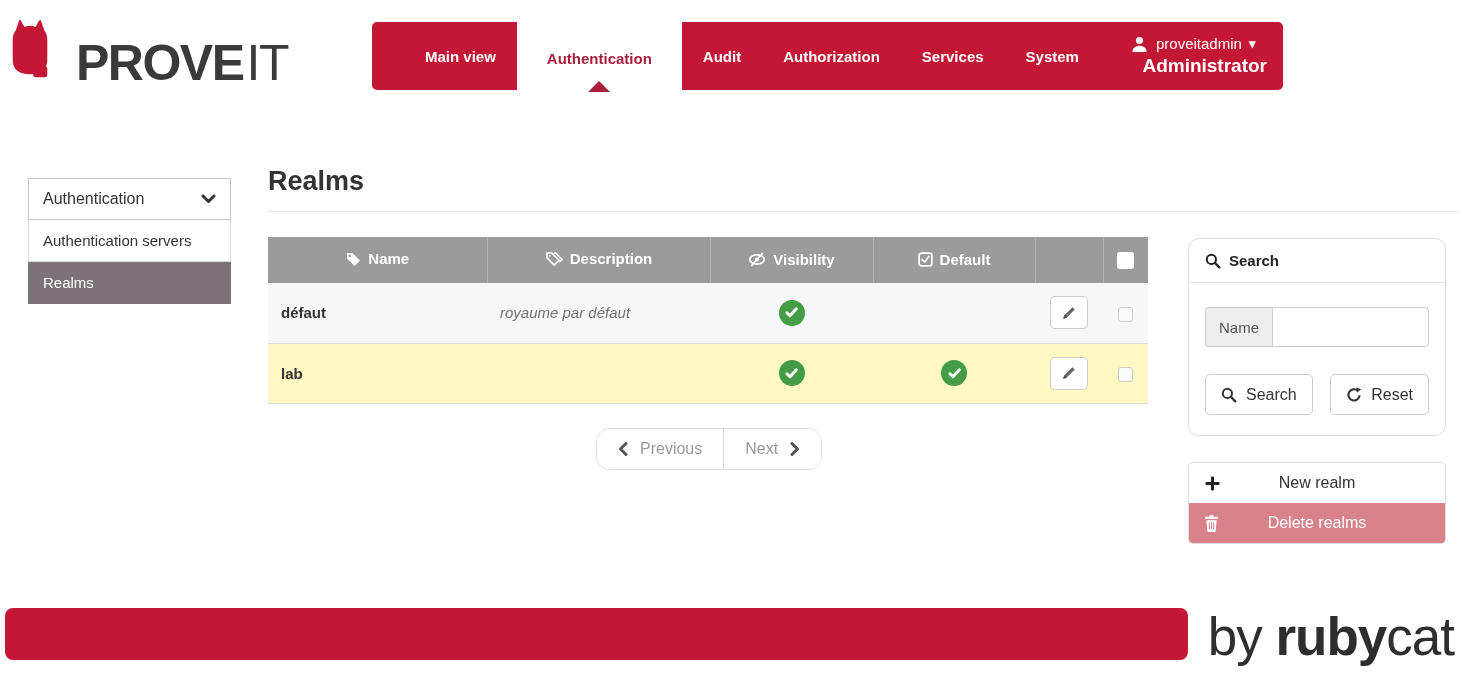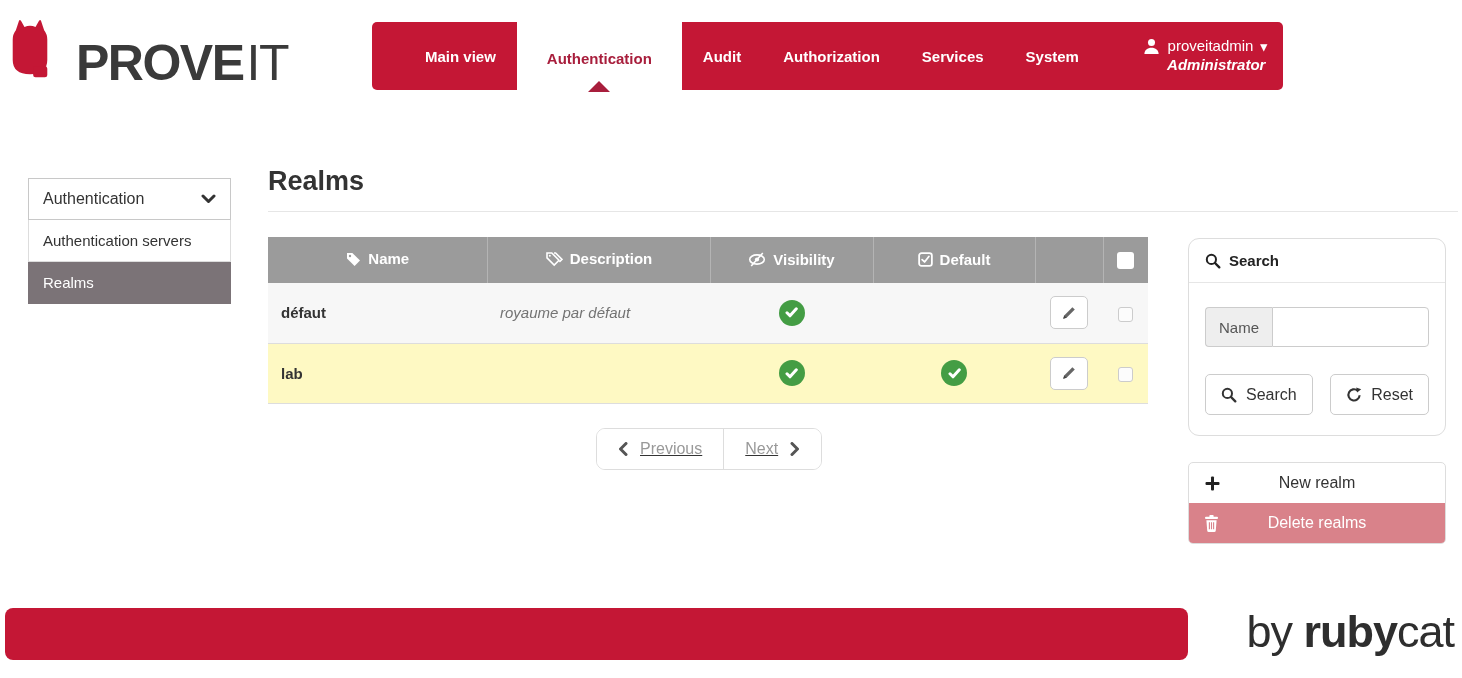--- a/index.html
+++ b/index.html
@@ -21,21 +21,21 @@
   .nav-item.active { background:#fff; color:#a81e3c; position:relative; padding:0 30px;
                      height:72px; align-self:flex-start; }
   .nav-tri { position:absolute; bottom:2px; left:50%; transform:translateX(-50%);
              width:0; height:0; border-left:11px solid transparent; border-right:11px solid transparent;
              border-bottom:11px solid #a81e3c; }
   .nav-user { margin-left:auto; display:flex; flex-direction:column; justify-content:center;
               align-items:center; padding:0 16px 0 10px; line-height:1.25; }
   .nav-user-top { display:flex; align-items:center; gap:7px; }
   .nav-user-name { font-weight:400; }
   .nav-caret { font-size:13px; }
-  .nav-user-role { font-style:italic; font-size:15px; font-weight:700; padding-left:24px; }
+  .nav-user-role { font-size:19px; font-weight:700; padding-left:24px; }
 
   
   .sidebar { position:absolute; left:28px; top:178px; width:203px; font-size:15px; background:#fff; }
   .sidebar-header { border:1px solid #c8c8c8; padding:11px 14px; display:flex;
                     justify-content:space-between; align-items:center; font-size:16px; color:#333;
                     cursor:pointer; }
   .sidebar-item { border:1px solid #ddd; border-top:none; padding:12px 14px; color:#333; cursor:pointer; }
   .sidebar-item.selected { background:#7b7377; color:#fff; border-color:#7b7377; }
 
   
@@ -57,21 +57,21 @@
   .check-badge { display:inline-flex; width:26px; height:26px; border-radius:50%;
                  background:#449d44; align-items:center; justify-content:center; }
   .edit-btn { width:38px; height:33px; border:1px solid #ccc; border-radius:5px; background:#fff;
               display:inline-flex; align-items:center; justify-content:center; cursor:pointer; padding:0; }
   input.cb { appearance:none; -webkit-appearance:none; width:15px; height:15px; border:1px solid #ccc;
              border-radius:3px; background:#fcfcfc; margin:0; cursor:pointer; vertical-align:middle; }
   input.cb.header-cb { width:17px; height:17px; border:none; background:#fff; border-radius:3px; }
 
   
   .pagination { position:absolute; left:596px; top:428px; display:flex; border:1px solid #ddd;
-                border-radius:9px; background:#fff; overflow:hidden;text-decoration:underline; }
+                border-radius:14px; background:#fff; overflow:hidden; }
   .page-btn { display:flex; align-items:center; gap:12px; padding:0 21px; height:40px; color:#999;
               font-size:16px; background:#fff; border:none; cursor:pointer; font-family:inherit; }
   .page-btn + .page-btn { border-left:1px solid #ddd; }
 
   
   .search-card { position:absolute; left:1188px; top:238px; width:258px; border:1px solid #ddd;
                  border-radius:11px; background:#fff; }
   .search-card-header { padding:13px 16px; border-bottom:1px solid #e6e6e6; font-weight:700;
                         font-size:15px; color:#222; display:flex; align-items:center; gap:8px; }
   .search-card-body { padding:24px 16px 20px; }
@@ -90,21 +90,21 @@
                   border-radius:5px; background:#fff; overflow:hidden; }
   .action-item { position:relative; height:40px; display:flex; align-items:center; justify-content:center;
                  font-size:16px; color:#333; cursor:pointer; }
   .action-item + .action-item { border-top:1px solid #ddd; }
   .action-icon { position:absolute; left:15px; display:flex; align-items:center; }
   .action-item.delete { background:#d9828a; color:#fff; border-top:none; }
 
   
   .footer-bar { position:absolute; left:5px; top:608px; width:1183px; height:52px;
                 background:#c41735; border-radius:8px; }
-  .footer-brand { position:absolute; right:8px; top:604px; font-size:45px; color:#2e2e2e;
+  .footer-brand { position:absolute; right:8px; top:604px; font-size:53px; color:#2e2e2e;
                   letter-spacing:-1px; line-height:1.25; white-space:nowrap; }
   .fb-bold { font-weight:700; }
 </style>
 </head>
 <body>
 
 <div class="screen">
 
   <div class="logo">
     <svg width="44" height="78" viewBox="0 0 56 76" aria-hidden="true">

